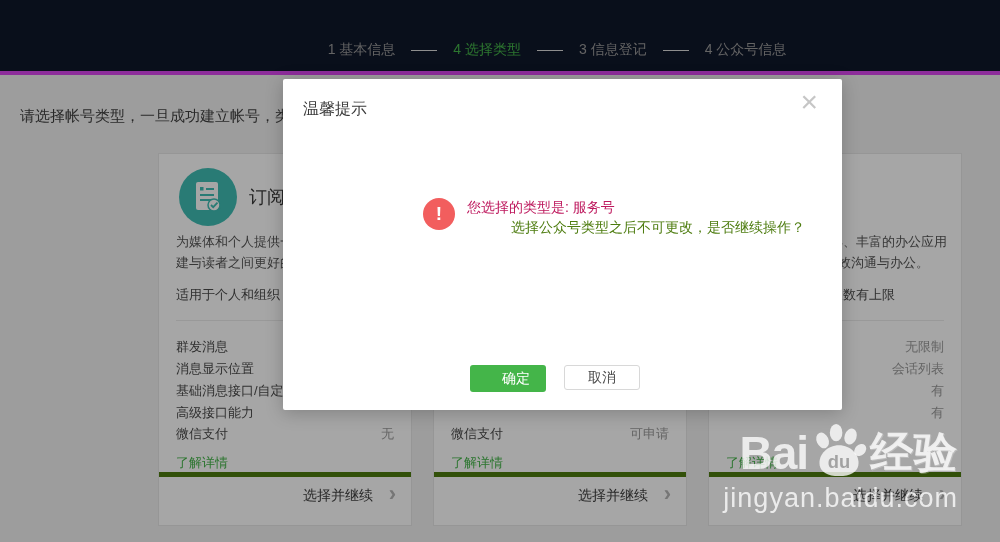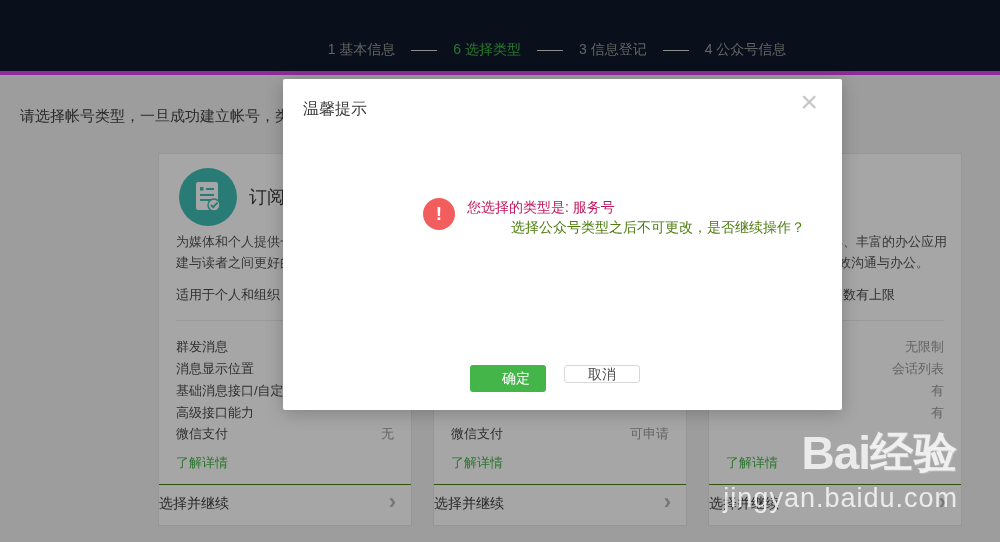--- a/index.html
+++ b/index.html
@@ -22,59 +22,59 @@
                background:#3fbdb4; display:flex; align-items:center; justify-content:center; }
   .card-title { position:absolute; left:90px; top:31px; font-size:18px; color:#3a3a3a; }
   .card-desc { position:absolute; left:17px; top:77px; width:230px; font-size:13px; line-height:21px; color:#555555; white-space:nowrap; overflow:hidden; }
   .card-suit { position:absolute; left:17px; top:132px; font-size:13px; color:#4a4a4a; white-space:nowrap; }
   .card-div  { position:absolute; left:17px; right:17px; top:166px; height:1px; background:#ececec; }
   .crow { position:absolute; left:17px; right:17px; height:16px; font-size:13px; color:#4a4a4a; }
   .crow .lbl { float:left; }
   .crow .val { float:right; color:#9b9b9b; }
   .r0{top:184px} .r1{top:206px} .r2{top:228px} .r3{top:250px} .rpay{top:271px}
   .card-link { position:absolute; left:17px; top:300px; font-size:13px; color:#44b549; cursor:pointer; }
-  .card-foot { position:absolute; left:0; right:0; bottom:4px; height:37px; border-top:1px solid #4d7c0f;
-               font-size:14px; color:#3e3e3e; line-height:36px; padding-right:38px; cursor:pointer; }
+  .card-foot { position:absolute; left:0; right:0; bottom:16px; height:37px; border-top:5px solid #4d7c0f;
+               font-size:14px; color:#3e3e3e; text-align:right; line-height:36px; padding-right:38px; cursor:pointer; }
   .chev { position:absolute; right:15px; top:-1px; font-size:22px; color:#b5b5b5; font-weight:bold; }
 
   
   .overlay { position:absolute; left:0; top:0; right:0; bottom:0; background:rgba(0,0,0,0.35); z-index:10; }
 
   
   .modal { position:absolute; left:283px; top:79px; width:559px; height:331px; background:#ffffff;
            z-index:20; box-shadow:0 3px 18px rgba(0,0,0,0.22); border-radius:2px; }
   .modal-title { position:absolute; left:20px; top:20px; font-size:16px; color:#3a3a3a; }
   .modal-close { position:absolute; right:24px; top:8px; font-size:30px; color:#c6c6c6; font-weight:300; line-height:1; cursor:pointer; }
   .warn { position:absolute; left:140px; top:119px; width:32px; height:32px; border-radius:50%;
           background:#f25e5e; color:#ffffff; text-align:center; line-height:32px; font-size:19px; font-weight:bold; }
   .msg1 { position:absolute; left:184px; top:120px; font-size:14px; color:#be185d; white-space:nowrap; }
   .msg2 { position:absolute; left:184px; top:140px; font-size:14px; color:#4d7c0f; white-space:nowrap;margin-left:44px; }
   .btn-ok { position:absolute; left:187px; top:286px; width:76px; height:27px; background:#44b549; color:#ffffff;
             border:none; border-radius:3px; font-size:14px; cursor:pointer; font-family:inherit;padding-left:16px; }
-  .btn-cancel { position:absolute; left:281px; top:286px; width:76px; height:18px; background:#ffffff; color:#4a4a4a;
+  .btn-cancel { position:absolute; left:281px; top:286px; width:76px; height:25px; background:#ffffff; color:#4a4a4a;
             border:1px solid #d8d8d8; border-radius:3px; font-size:14px; cursor:pointer; font-family:inherit; }
 
   
   .watermark { position:absolute; right:42px; top:426px; z-index:30; color:rgba(255,255,255,0.78); text-align:left; }
   .wm-row1 { display:flex; align-items:center; justify-content:flex-end; height:54px; }
   .wm-bai { font-size:46px; font-weight:bold; letter-spacing:-1px; }
   .wm-paw { margin:0 2px; }
   .wm-jy  { font-size:43px; font-weight:bold; letter-spacing:1px; text-shadow:1px 1px 0 rgba(255,255,255,0.25); }
   .wm-url { font-size:27px; margin-top:3px; letter-spacing:1px; }
 </style>
 </head>
 <body>
 
 <div class="page">
 
   <div class="header">
     <div class="steps">
       <span class="step">1 基本信息</span>
       <span class="connector"></span>
-      <span class="step active">6 选择类型</span>
+      <span class="step active">4 选择类型</span>
       <span class="connector"></span>
       <span class="step">3 信息登记</span>
       <span class="connector"></span>
       <span class="step">4 公众号信息</span>
     </div>
   </div>
 
   <div class="intro">请选择帐号类型，一旦成功建立帐号，类型不可变更。</div>
 
   <div class="card" id="card-sub">
@@ -173,18 +173,28 @@
     <div class="warn">!</div>
     <div class="msg1">您选择的类型是: 服务号</div>
     <div class="msg2">选择公众号类型之后不可更改，是否继续操作？</div>
     <button class="btn-ok">确定</button>
     <button class="btn-cancel">取消</button>
   </div>
 
   <div class="watermark">
     <div class="wm-row1">
       <span class="wm-bai">Bai</span>
+      <span class="wm-paw">
+        <svg width="58" height="54" viewBox="0 0 60 56">
+          <ellipse cx="13" cy="17" rx="6.2" ry="8.5" transform="rotate(-24 13 17)" fill="rgba(255,255,255,0.78)"></ellipse>
+          <ellipse cx="27" cy="9" rx="6.5" ry="9" fill="rgba(255,255,255,0.78)"></ellipse>
+          <ellipse cx="42" cy="13" rx="6.2" ry="8.5" transform="rotate(18 42 13)" fill="rgba(255,255,255,0.78)"></ellipse>
+          <ellipse cx="52" cy="27" rx="5.4" ry="7" transform="rotate(45 52 27)" fill="rgba(255,255,255,0.78)"></ellipse>
+          <path d="M30 22 C18 22 8 32 10 43 C11.5 50 18 54 30 54 C42 54 48.5 50 50 43 C52 32 42 22 30 22 Z" fill="rgba(255,255,255,0.78)"></path>
+          <text x="30" y="46" text-anchor="middle" font-size="19" font-weight="bold" fill="#a2a2a2" font-family="Liberation Sans, sans-serif">du</text>
+        </svg>
+      </span>
       <span class="wm-jy">经验</span>
     </div>
     <div class="wm-url">jingyan.baidu.com</div>
   </div>
 
 </div>
 
 </body></html>

